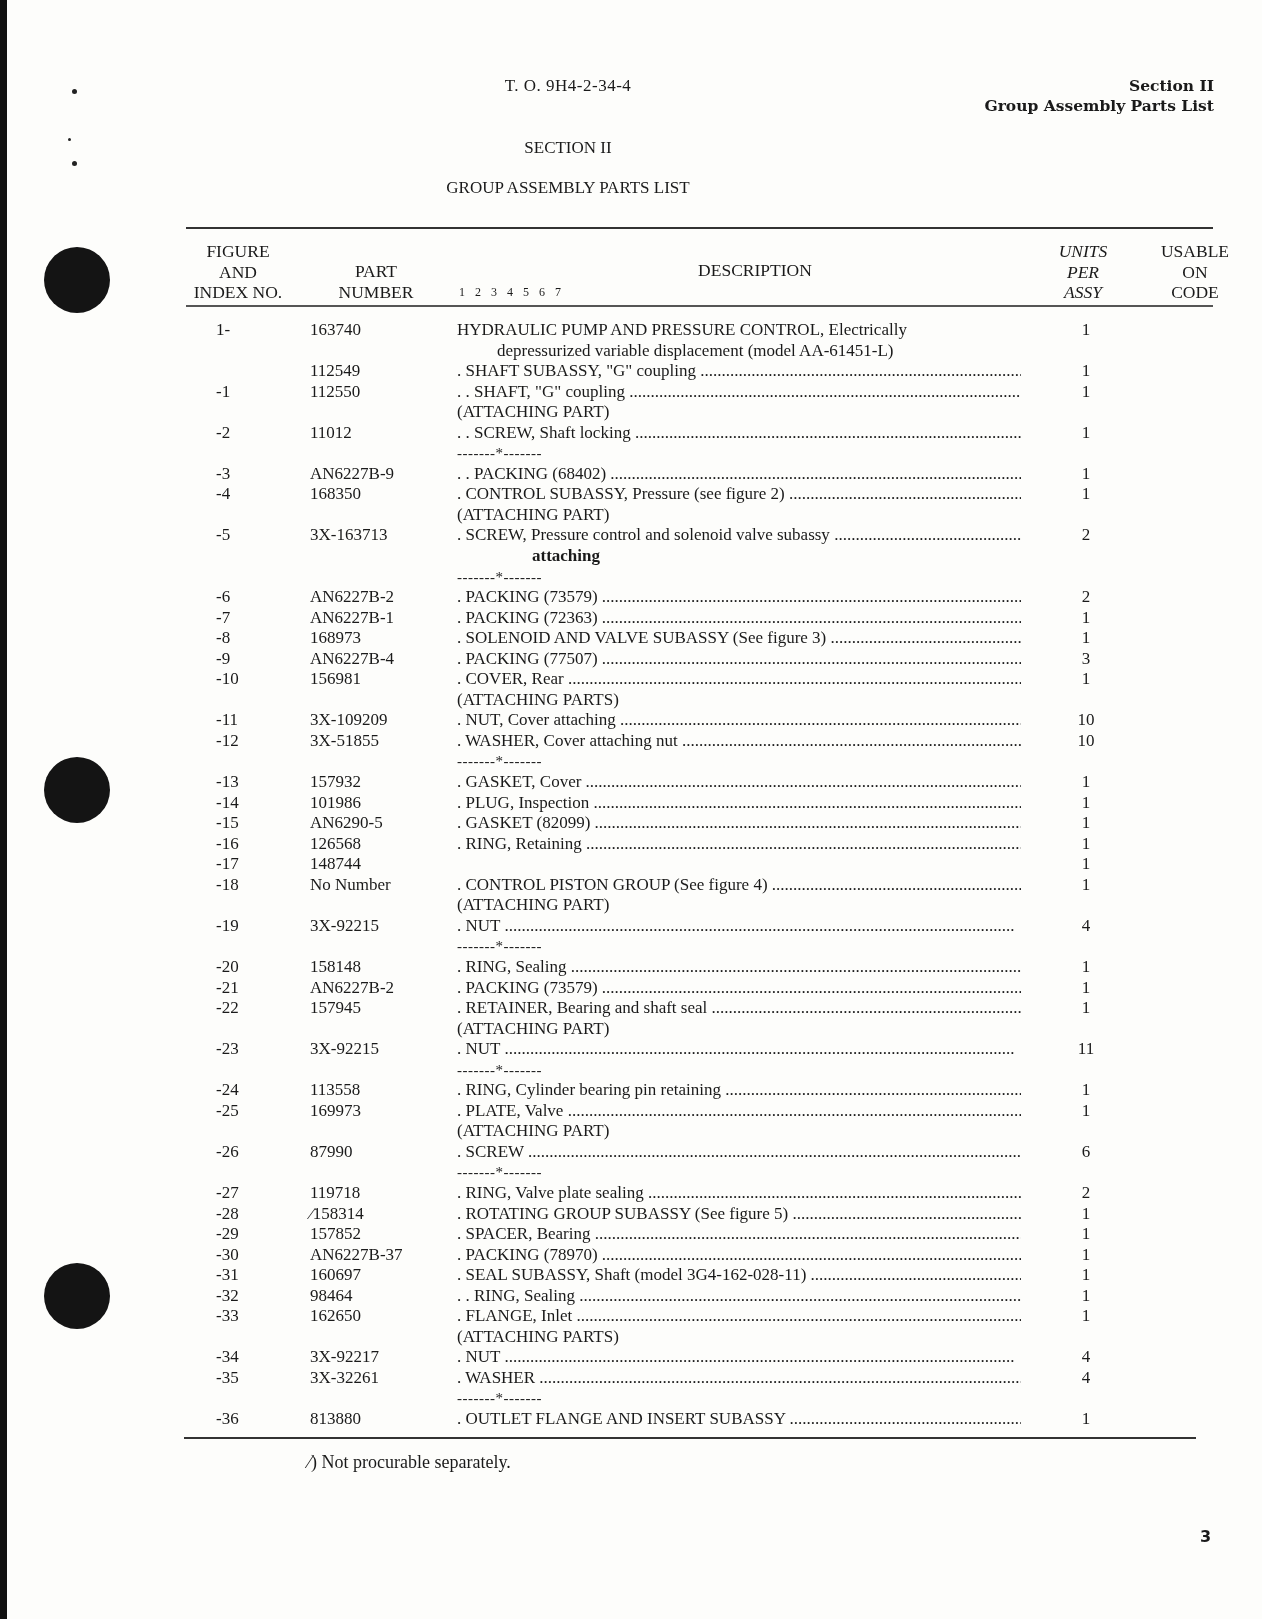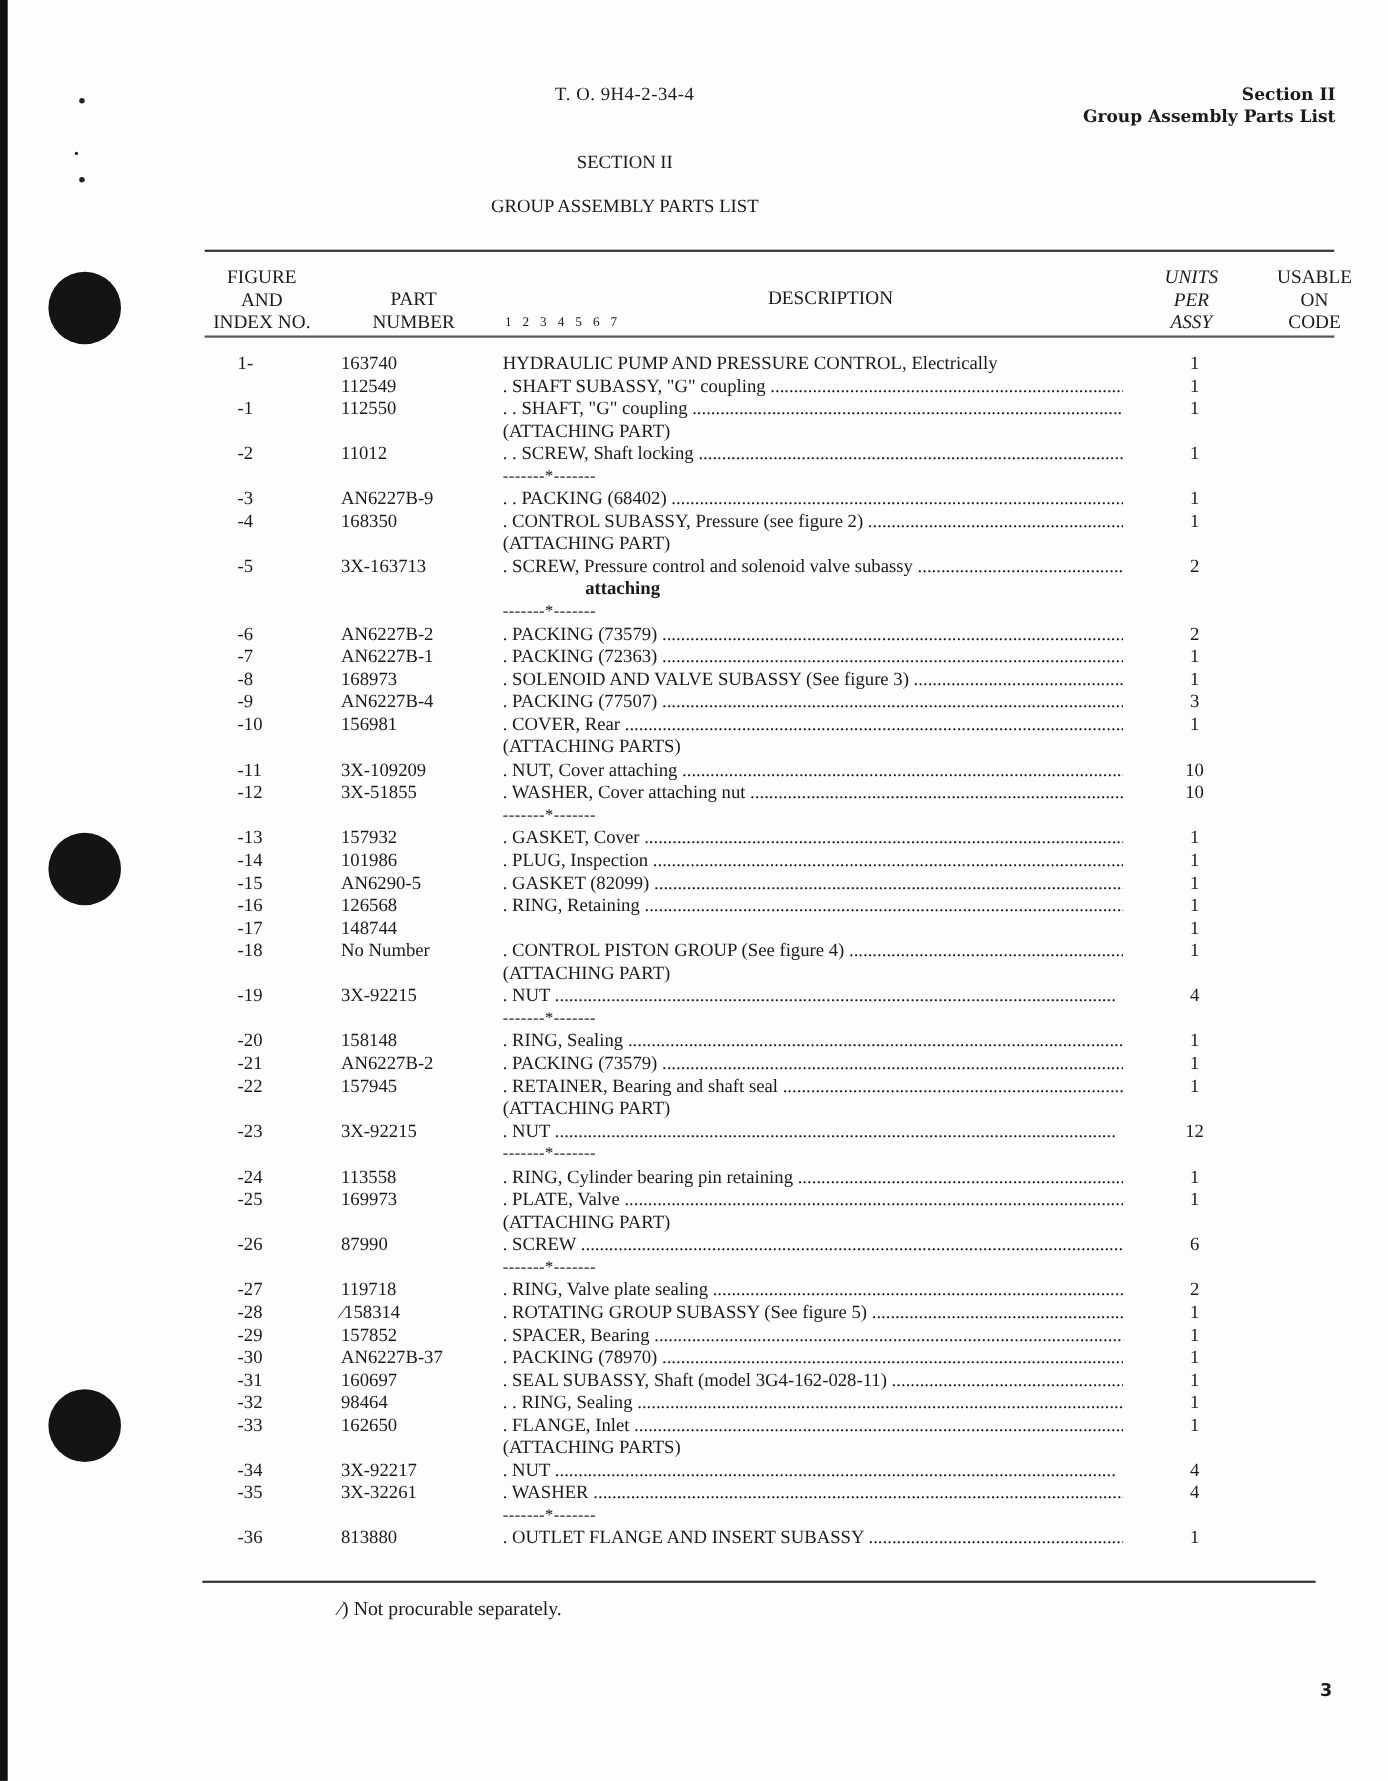--- a/index.html
+++ b/index.html
@@ -91,20 +91,23 @@
 <div class="rule head"></div>
 
 <div class="rows" id="rows">
     <div class="row">
       <span class="idx">1-</span>
       <span class="part">163740</span>
       <span class="desc"><span>HYDRAULIC PUMP AND PRESSURE CONTROL,  Electrically</span></span>
       <span class="qty">1</span>
     </div>
     <div class="row">
+      <span class="desc cont">depressurized variable displacement (model AA-61451-L)</span>
+    </div>
+    <div class="row">
       <span class="idx"></span>
       <span class="part">112549</span>
       <span class="desc"><span>. SHAFT SUBASSY,  "G" coupling </span><span class="leader"> ........................................................................................................................</span></span>
       <span class="qty">1</span>
     </div>
     <div class="row">
       <span class="idx">-1</span>
       <span class="part">112550</span>
       <span class="desc"><span>. . SHAFT,  "G" coupling </span><span class="leader"> ........................................................................................................................</span></span>
       <span class="qty">1</span>
@@ -261,21 +264,21 @@
       <span class="desc"><span>. RETAINER,  Bearing and shaft seal</span><span class="leader"> ........................................................................................................................</span></span>
       <span class="qty">1</span>
     </div>
     <div class="row">
       <span class="desc">(ATTACHING PART)</span>
     </div>
     <div class="row">
       <span class="idx">-23</span>
       <span class="part">3X-92215</span>
       <span class="desc"><span>. NUT </span><span class="leader"> ........................................................................................................................</span></span>
-      <span class="qty">12</span>
+      <span class="qty">11</span>
     </div>
     <div class="row">
       <span class="sep">-------*-------</span>
     </div>
     <div class="row">
       <span class="idx">-24</span>
       <span class="part">113558</span>
       <span class="desc"><span>. RING,  Cylinder bearing pin retaining </span><span class="leader"> ........................................................................................................................</span></span>
       <span class="qty">1</span>
     </div>

